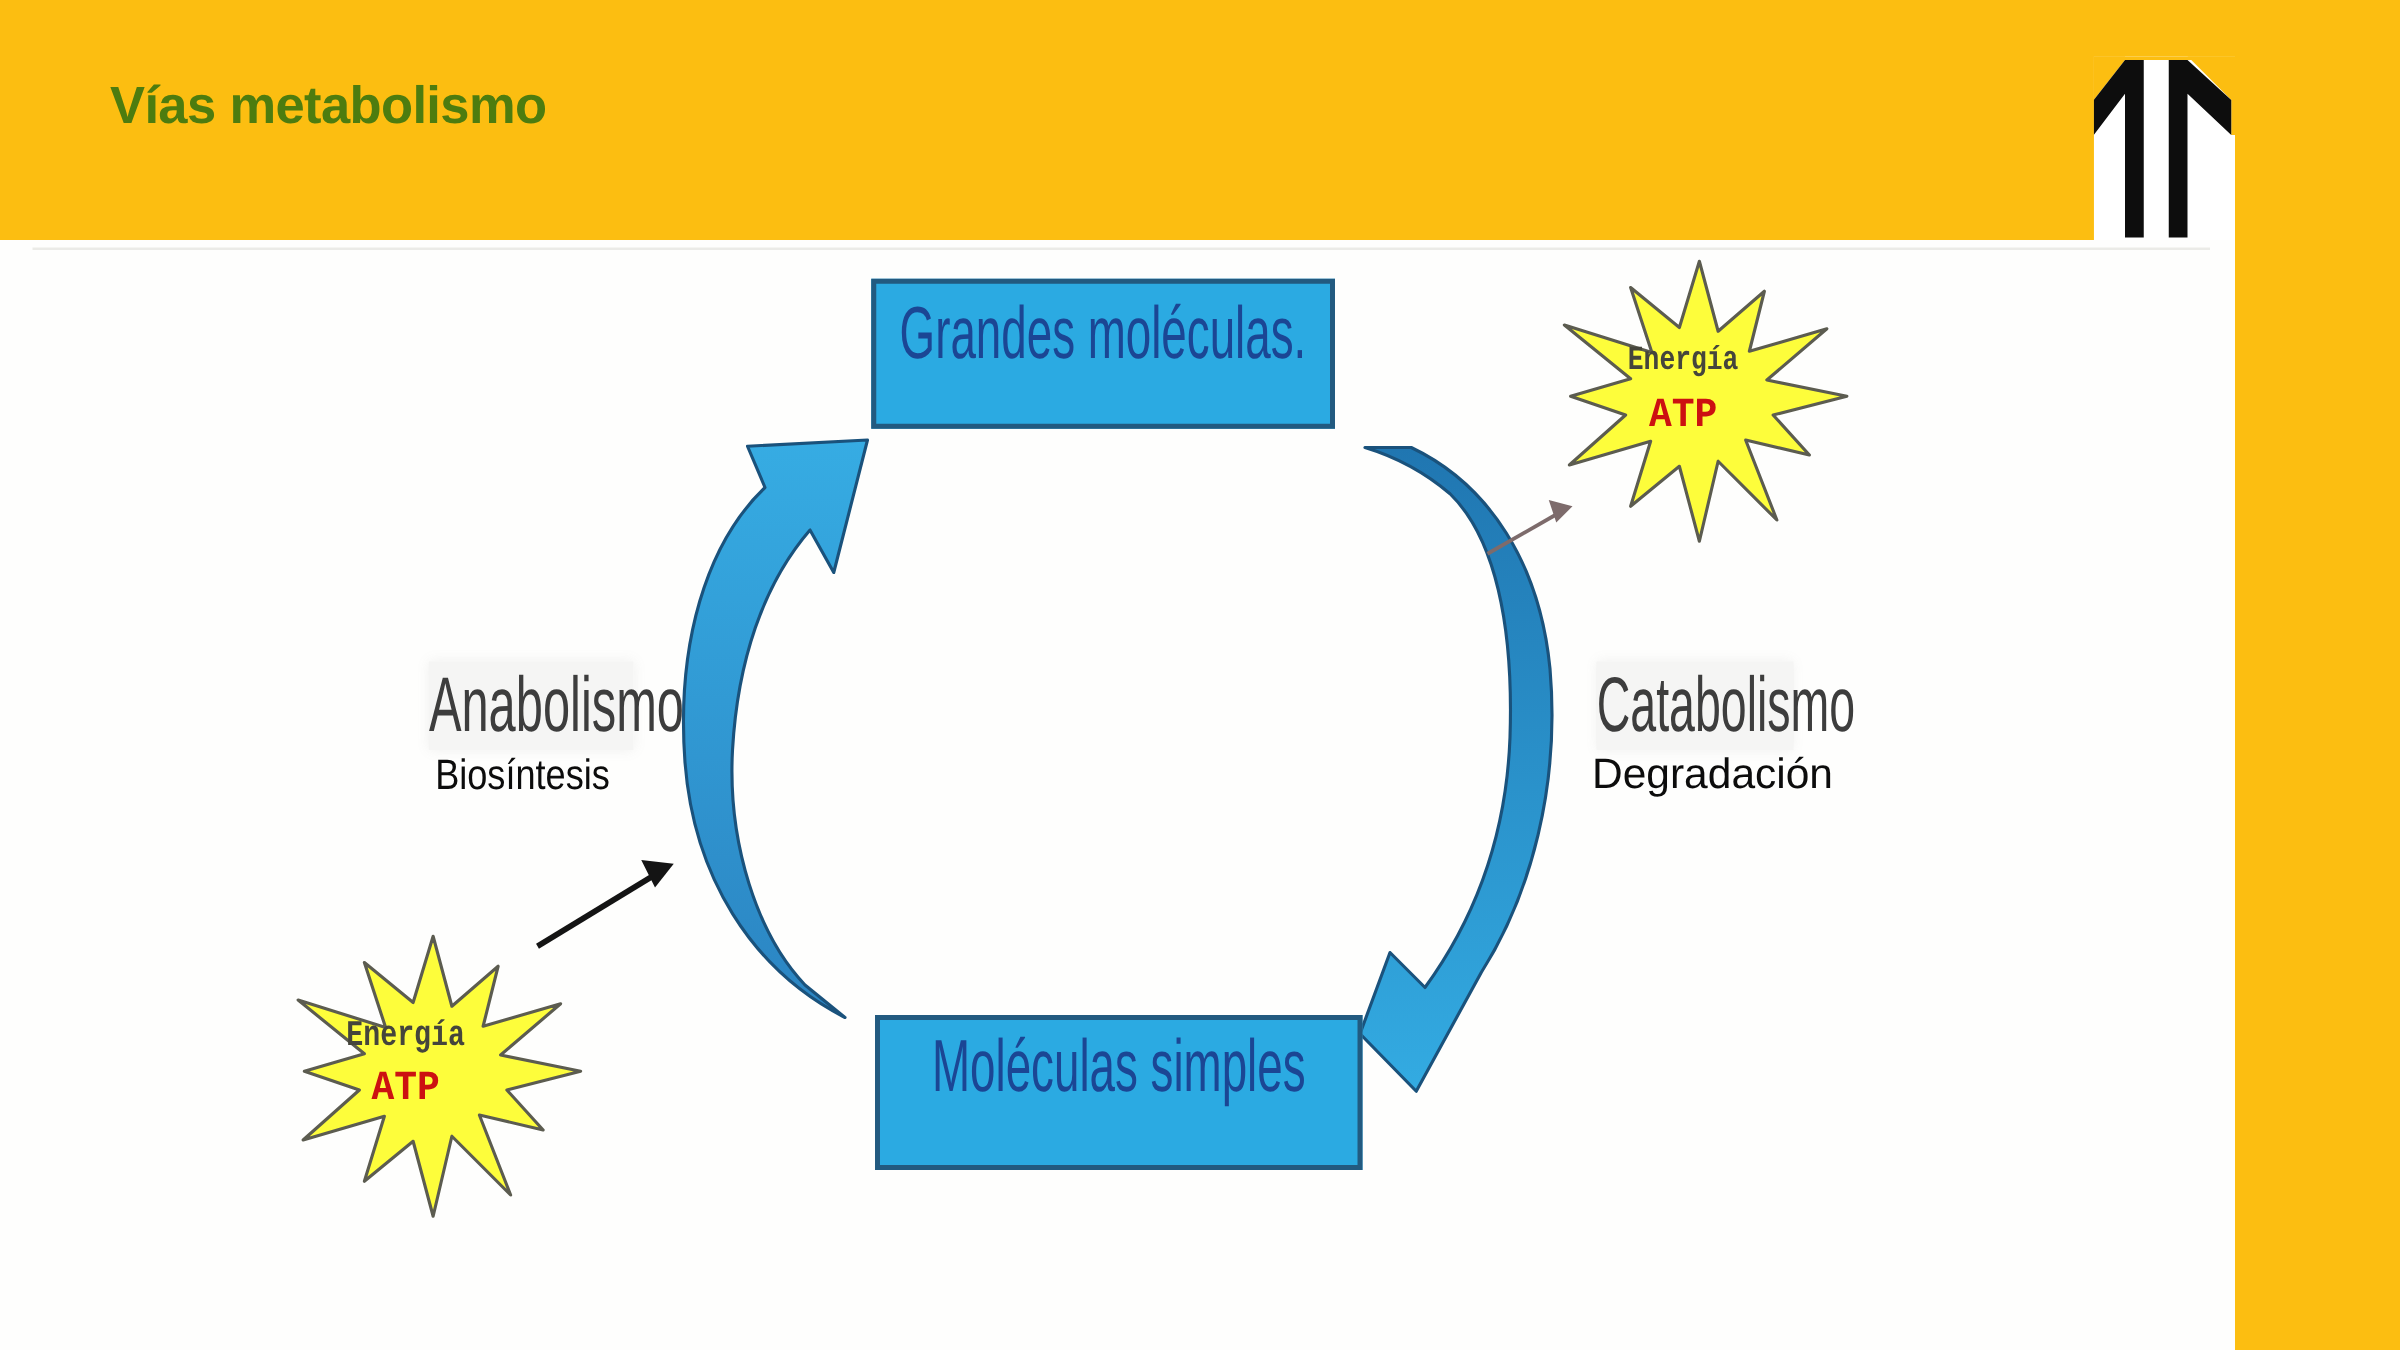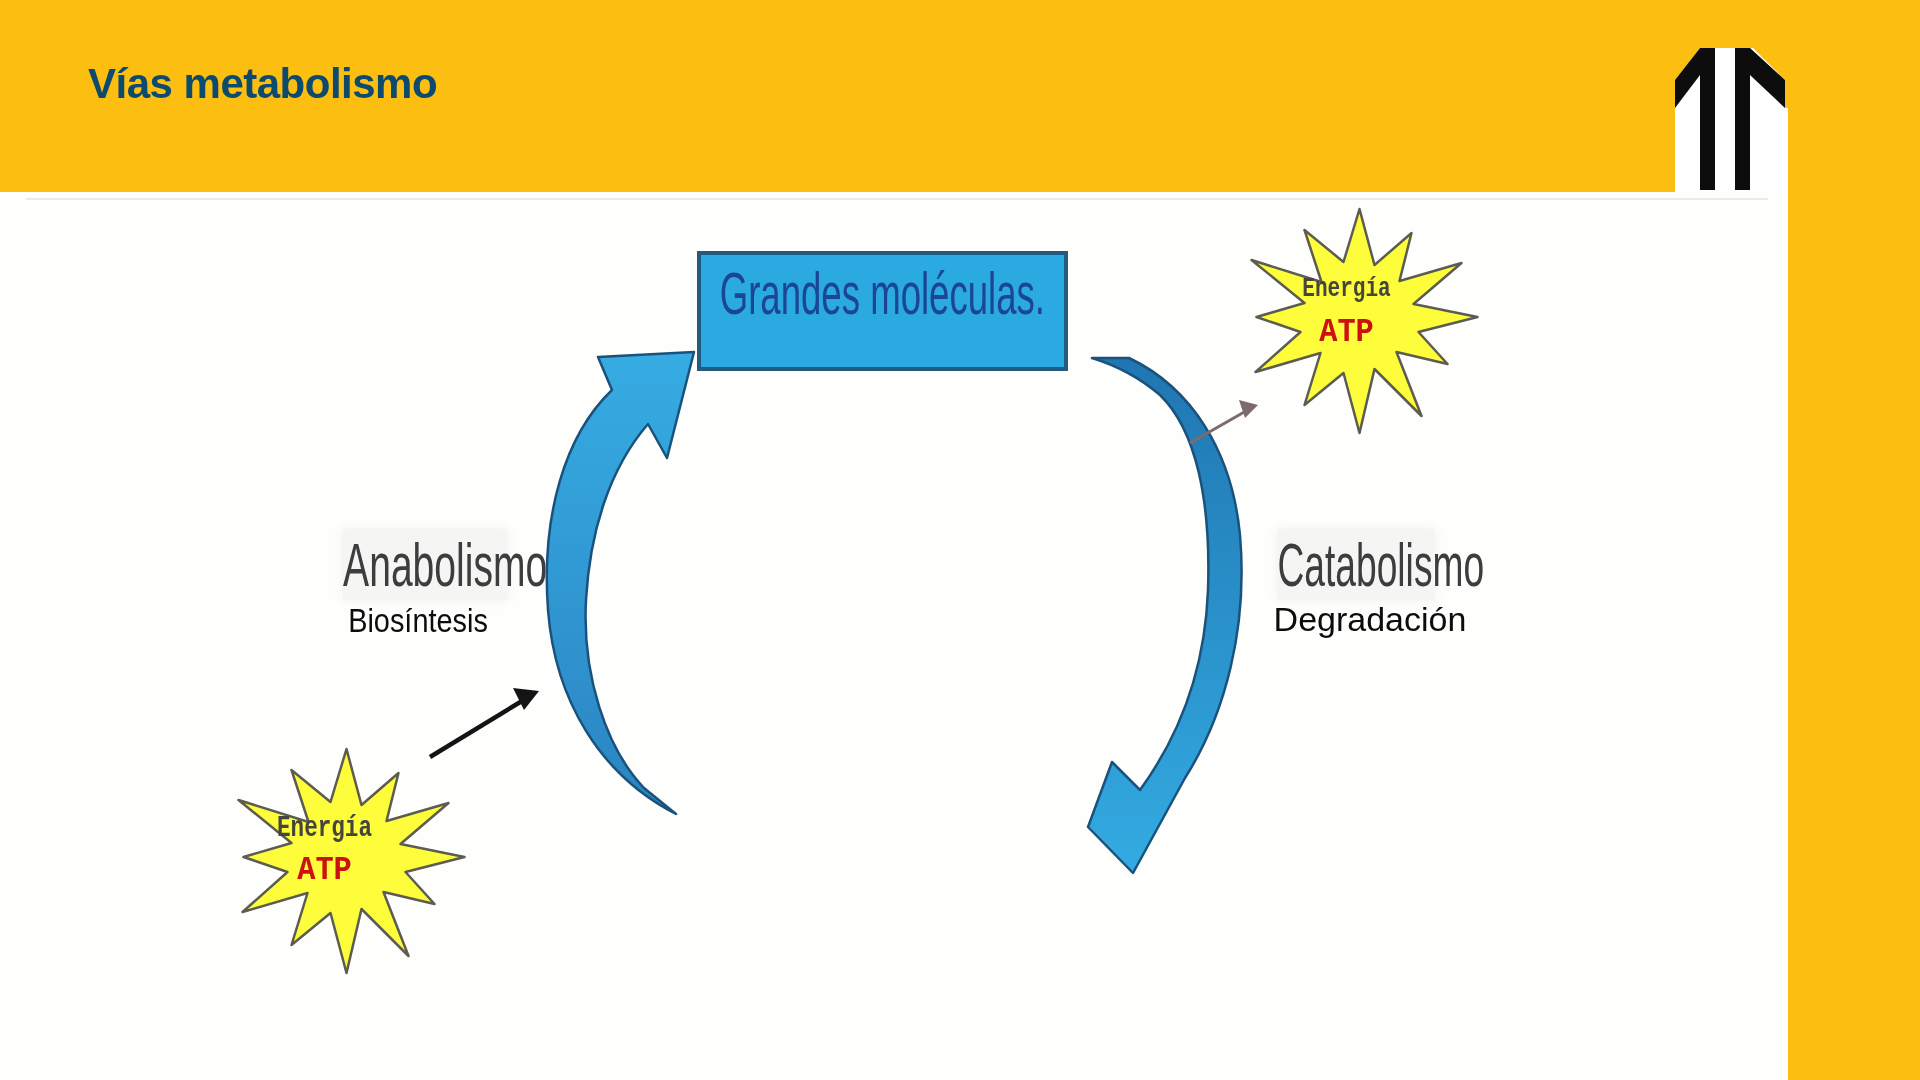--- a/index.html
+++ b/index.html
@@ -2,32 +2,32 @@
 <html><head>
 <meta charset="utf-8">
 <style>
   html,body{margin:0;padding:0;width:1920px;height:1080px;overflow:hidden;background:#fefefd;
             font-family:"Liberation Sans", sans-serif;}
   .abs{position:absolute;}
 
   
   #header-bar{left:0;top:0;width:1920px;height:192px;background:#fcbe11;z-index:3;}
   #right-bar{left:1788px;top:0;width:132px;height:1080px;background:#fcbe11;z-index:2;}
-  #page-title{left:88px;top:60px;font-size:42px;font-weight:700;color:#0c4a6e;letter-spacing:-0.5px;z-index:4;}
+  #page-title{left:88px;top:60px;font-size:42px;font-weight:700;color:#4d7c0f;letter-spacing:-0.5px;z-index:4;}
   #brand-logo{left:1675px;top:45px;width:113px;height:147px;z-index:5;}
 
   
   #diagram{left:0;top:192px;width:1788px;height:888px;z-index:1;}
   #diagram-blur{position:absolute;left:0;top:0;width:1788px;height:888px;filter:blur(0.4px);}
   #img-top-edge{left:26px;top:6px;width:1742px;height:2px;background:#ebebe7;}
 
   #cycle-svg{position:absolute;left:0;top:0;}
 
   .mol-box{box-sizing:border-box;background:#2baae2;border:4px solid #225a80;
-           display:flex;align-items:center;justify-content:center;margin-top:28px;}
+           display:flex;align-items:center;justify-content:center;}
   .mol-box .bx-label{font-size:59px;color:#1b4694;white-space:nowrap;transform:scaleX(0.62);}
   #box-large{left:697px;top:31px;width:371px;height:120px;}
   #box-large .bx-label{margin-top:-34px;}
   #box-small{left:700px;top:620px;width:390px;height:124px;}
   #box-small .bx-label{margin-top:-42px;}
 
   .proc-title{font-size:62px;color:#3d3d3d;white-space:nowrap;text-align:center;
               background:rgba(140,140,140,0.08);box-shadow:0 0 12px rgba(140,140,140,0.12);}
   #label-anabolismo{left:295px;top:337px;width:260px;transform:scaleX(0.63);}
   #label-catabolismo{left:1225px;top:337px;width:262px;transform:scaleX(0.60);}
@@ -101,20 +101,23 @@
 
       <g>
         <path d="M 430 565 L 522 509" stroke="#141414" stroke-width="4.5" fill="none"></path>
         <polygon points="539,499 513,496 524,518" fill="#141414"></polygon>
       </g>
     </svg>
 
     <div class="abs mol-box" id="box-large">
       <span class="bx-label">Grandes moléculas.</span>
     </div>
+    <div class="abs mol-box" id="box-small">
+      <span class="bx-label">Moléculas simples</span>
+    </div>
 
     <div class="abs proc-title" id="label-anabolismo">Anabolismo</div>
     <div class="abs proc-title" id="label-catabolismo">Catabolismo</div>
 
     <div class="abs starburst" id="star-top">
       <svg width="273" height="238" viewBox="0 0 270 238">
         <polygon fill="#fdfd3b" stroke="#5c5c50" stroke-width="2.5" stroke-linejoin="round" points="253,115 194,130 223,162 172,150 197,214 150,167 135,231 119,171 80,203 96,151 31,170 76,130 32,115 80,101 27,58 97,80 80,28 119,60 135,7 150,63 187,31 175,79 237,61 189,102"></polygon>
       </svg>
       <div class="star-txt energia">Energía</div>
       <div class="star-txt atp">ATP</div>

